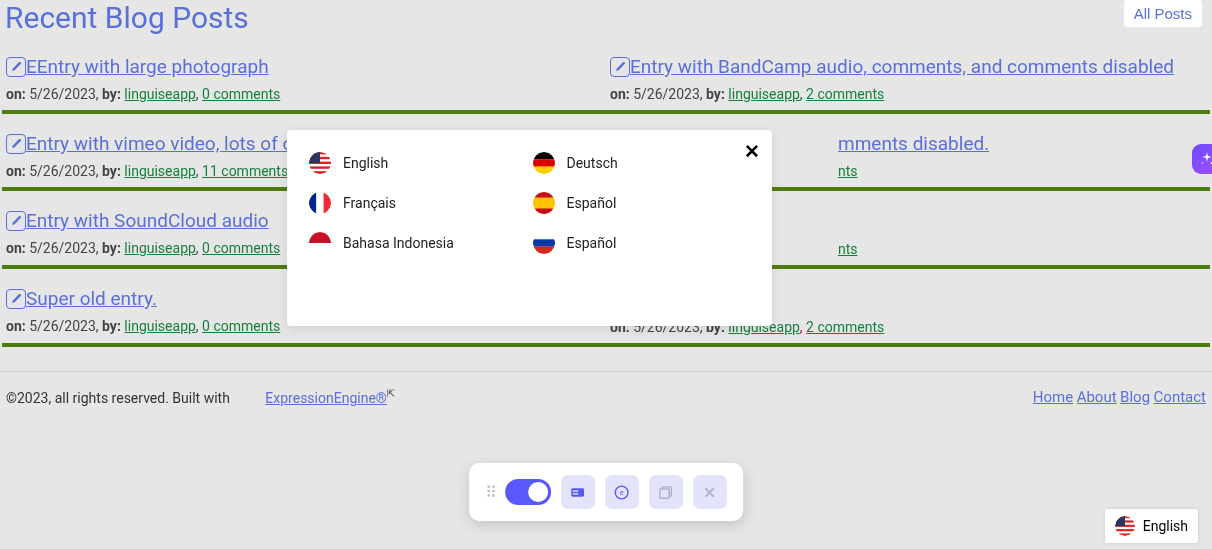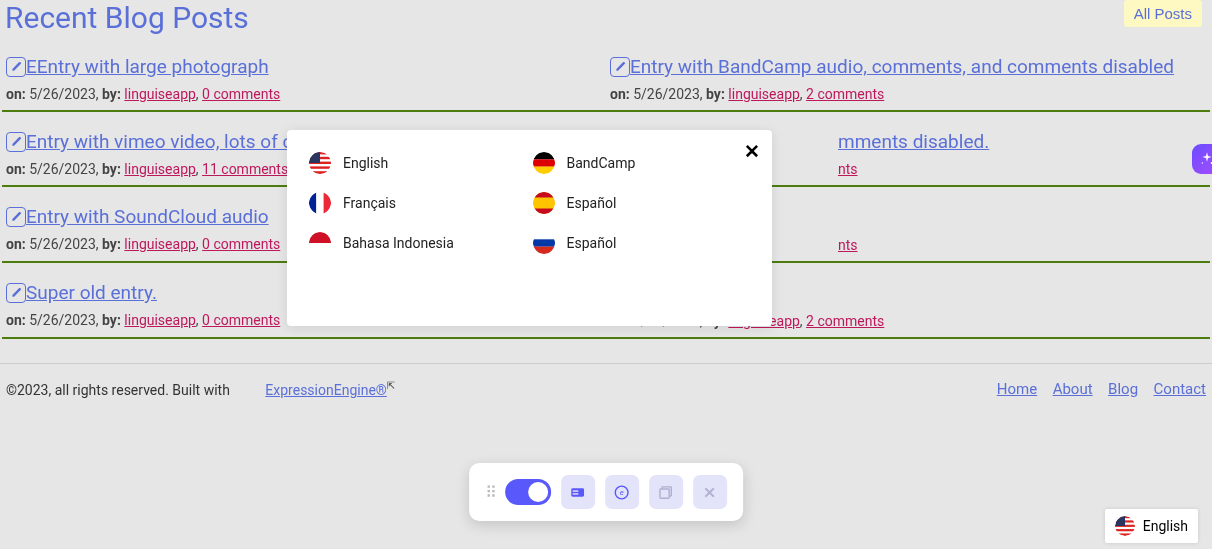--- a/index.html
+++ b/index.html
@@ -17,39 +17,39 @@
       font-size: 30px;
       font-weight: 400;
       padding: 0 5px;
       margin-bottom: 2px;
     }
     
     .all-posts-btn {
       position: absolute;
       top: 0;
       right: 10px;
-      background: #fef9c3;
+      background: #ffffff;
       border: none;
       padding: 5px 10px;
       color: #5a6fd8;
       font-size: 15px;
       border-radius: 3px;
       cursor: pointer;
     }
     
     .posts-grid {
       display: flex;
       flex-wrap: wrap;
       padding: 0 2px;
     }
     
     .post {
       width: 50%;
       padding: 0 4px 8px 4px;
-      border-bottom: 2px solid #4d7c0f;
+      border-bottom: 4px solid #4d7c0f;
       margin-top: 18px;
     }
     
     .post-title-row {
       display: flex;
       align-items: center;
       gap: 0;
       margin-bottom: 8px;
     }
     
@@ -72,34 +72,34 @@
       font-size: 19px;
       text-decoration: underline;
       cursor: pointer;
     }
     
     .meta {
       font-size: 14px;
       color: #444;
     }
     .meta .label { font-weight: 700; }
-    .meta a { color: #be185d; text-decoration: underline; cursor: pointer; }
+    .meta a { color: #15803d; text-decoration: underline; cursor: pointer; }
     
     .footer {
       border-top: 1px solid #ccc;
       margin-top: 24px;
       padding: 16px 6px 0 6px;
       display: flex;
       justify-content: space-between;
       align-items: flex-start;
       font-size: 14px;
       color: #333;
     }
     .footer a { color: #5a6fd8; text-decoration: underline; margin-left: 32px; }
-    .footer-links a { color: #5a6fd8; text-decoration: underline; margin-left: 12px; font-size: 15px; text-align: center; }
+    .footer-links a { color: #5a6fd8; text-decoration: underline; margin-left: 0; font-size: 15px; text-align: center; }
     .ext-icon { font-size: 10px; vertical-align: super;}
     
     
     .modal {
       position: absolute;
       top: 130px;
       left: 287px;
       width: 485px;
       height: 196px;
       background: #fff;
@@ -434,21 +434,21 @@
           </svg>
         </span>
       <span>English</span>
     </div>
     <div class="lang-item">
       <span class="flag">
           <svg viewBox="0 0 22 22">
             <use href="#flag-de"></use>
           </svg>
         </span>
-      <span>BandCamp</span>
+      <span>Deutsch</span>
     </div>
     <div class="lang-item">
       <span class="flag">
           <svg viewBox="0 0 22 22">
             <use href="#flag-fr"></use>
           </svg>
         </span>
       <span>Français</span>
     </div>
     <div class="lang-item">

